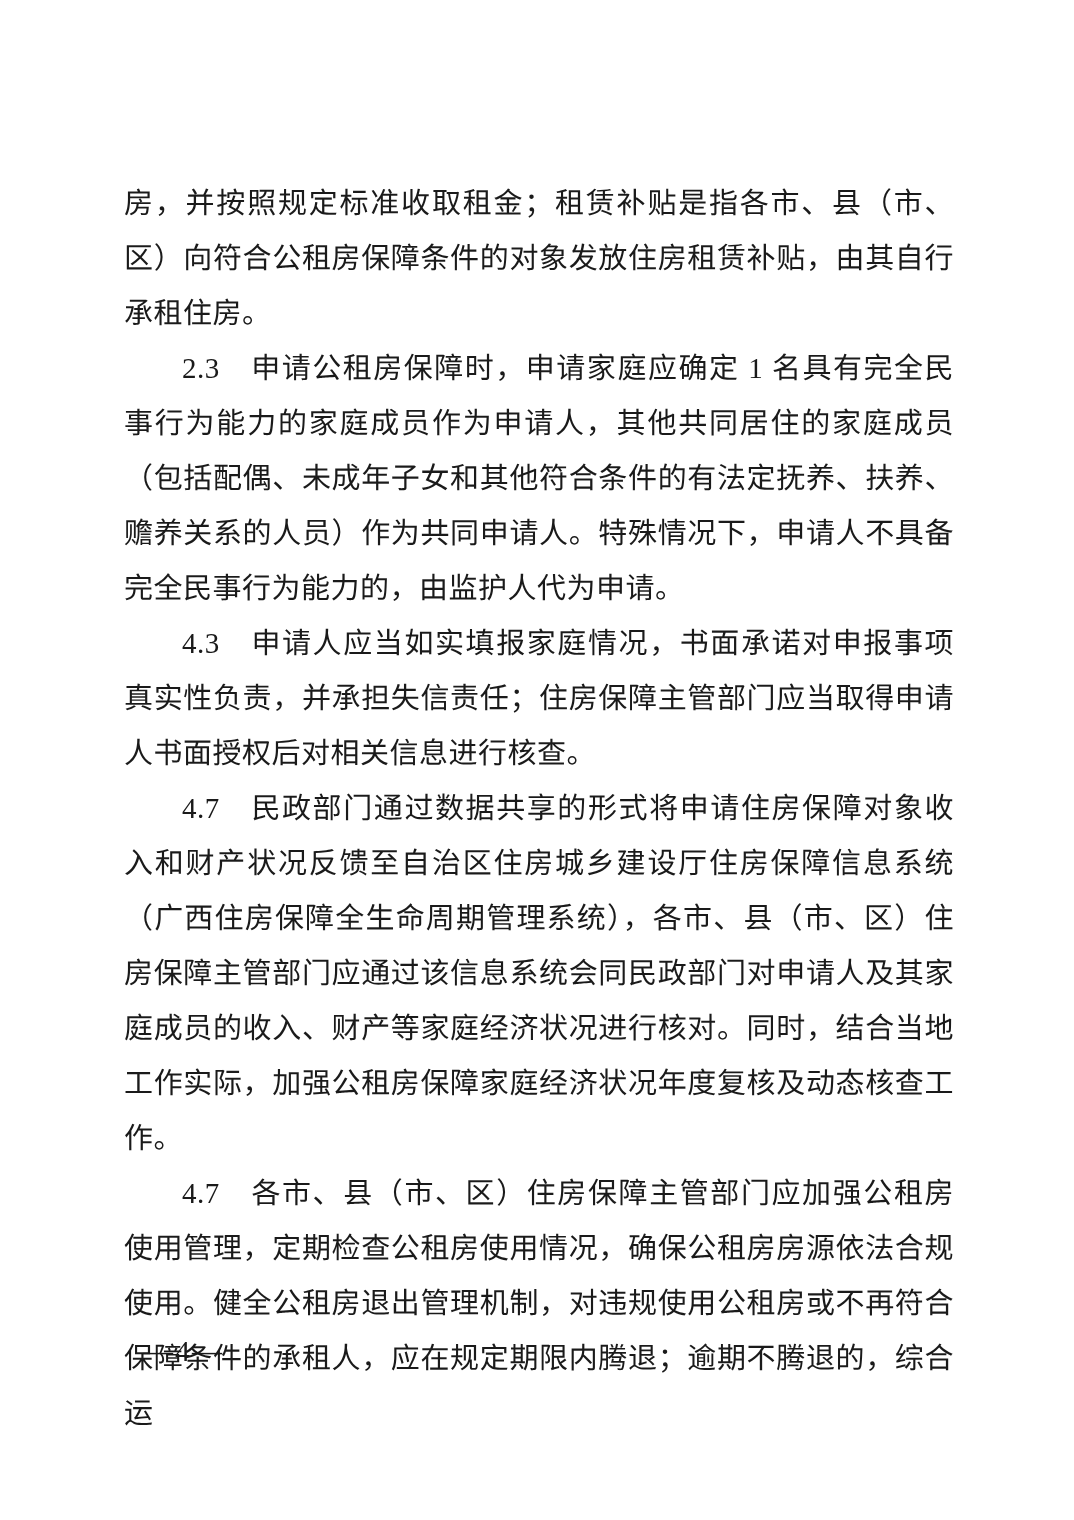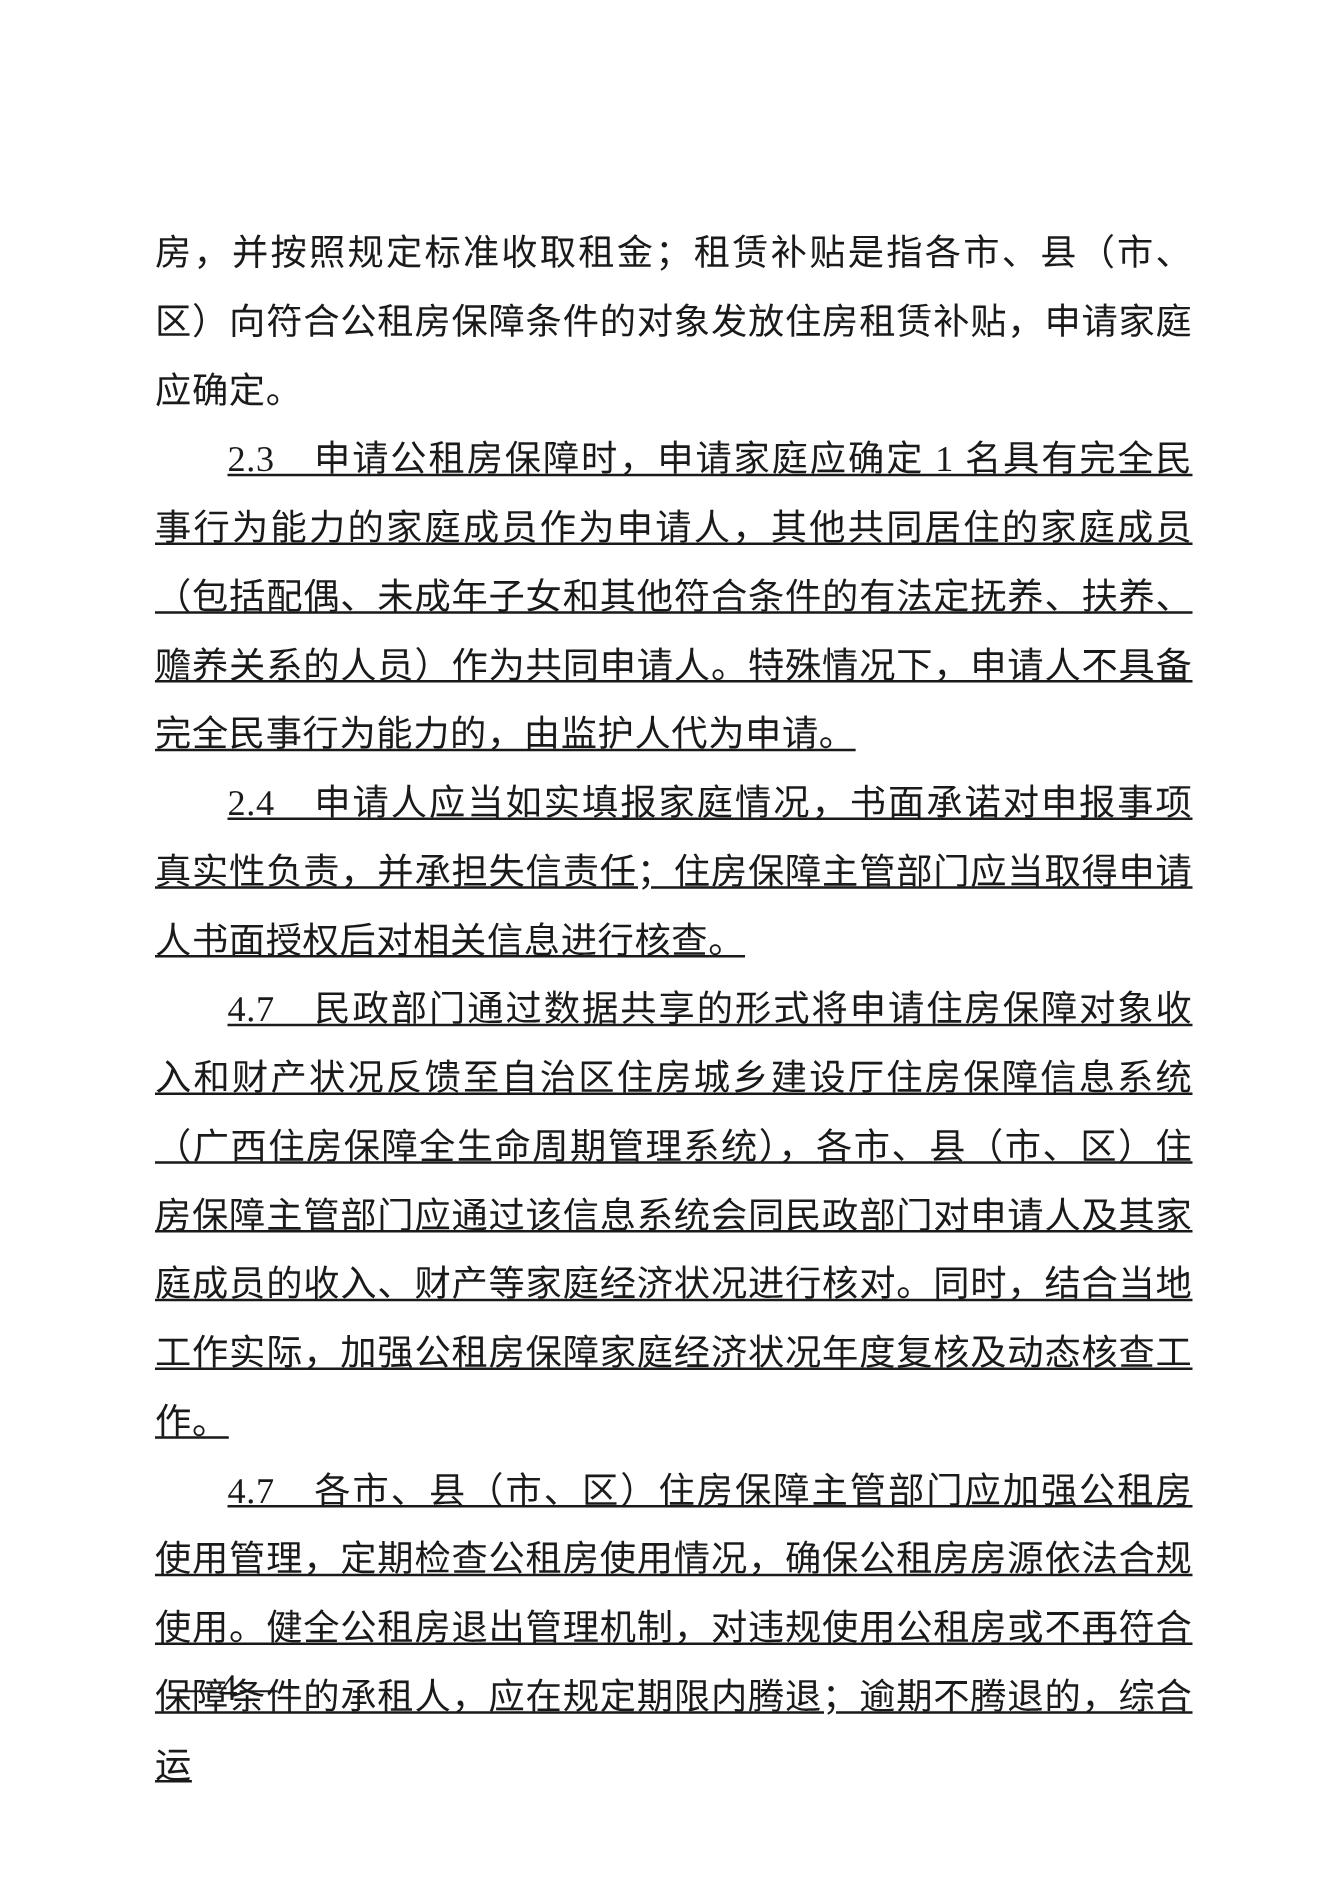--- a/index.html
+++ b/index.html
@@ -33,40 +33,39 @@
     margin: 0;
     font-size: 29px;
     line-height: 55px;
     text-align: justify;
     text-justify: inter-ideograph;
     letter-spacing: 0.5px;
     color: #1a1a1a;
   }
   .para.indent {
     text-indent: 2em;
-    text-decoration: underline;
   }
   .footer {
     position: absolute;
     left: 143px;
     top: 1334px;
     font-size: 30px;
     letter-spacing: 2px;
     color: #1a1a1a;
     font-family: "Liberation Serif", serif;
   }
 </style>
 </head>
 <body>
 
 <div class="page">
 
   <div class="text-block">
-    <p class="para">房，并按照规定标准收取租金；租赁补贴是指各市、县（市、区）向符合公租房保障条件的对象发放住房租赁补贴，申请家庭应确定。</p>
+    <p class="para">房，并按照规定标准收取租金；租赁补贴是指各市、县（市、区）向符合公租房保障条件的对象发放住房租赁补贴，由其自行承租住房。</p>
     <p class="para indent">2.3　申请公租房保障时，申请家庭应确定 1 名具有完全民事行为能力的家庭成员作为申请人，其他共同居住的家庭成员（包括配偶、未成年子女和其他符合条件的有法定抚养、扶养、赡养关系的人员）作为共同申请人。特殊情况下，申请人不具备完全民事行为能力的，由监护人代为申请。</p>
-    <p class="para indent">2.4　申请人应当如实填报家庭情况，书面承诺对申报事项真实性负责，并承担失信责任；住房保障主管部门应当取得申请人书面授权后对相关信息进行核查。</p>
+    <p class="para indent">4.3　申请人应当如实填报家庭情况，书面承诺对申报事项真实性负责，并承担失信责任；住房保障主管部门应当取得申请人书面授权后对相关信息进行核查。</p>
     <p class="para indent">4.7　民政部门通过数据共享的形式将申请住房保障对象收入和财产状况反馈至自治区住房城乡建设厅住房保障信息系统（广西住房保障全生命周期管理系统），各市、县（市、区）住房保障主管部门应通过该信息系统会同民政部门对申请人及其家庭成员的收入、财产等家庭经济状况进行核对。同时，结合当地工作实际，加强公租房保障家庭经济状况年度复核及动态核查工作。</p>
     <p class="para indent">4.7　各市、县（市、区）住房保障主管部门应加强公租房使用管理，定期检查公租房使用情况，确保公租房房源依法合规使用。健全公租房退出管理机制，对违规使用公租房或不再符合保障条件的承租人，应在规定期限内腾退；逾期不腾退的，综合运</p>
   </div>
 
   <div class="footer">—4—</div>
 
 </div>
 
 </body></html>

